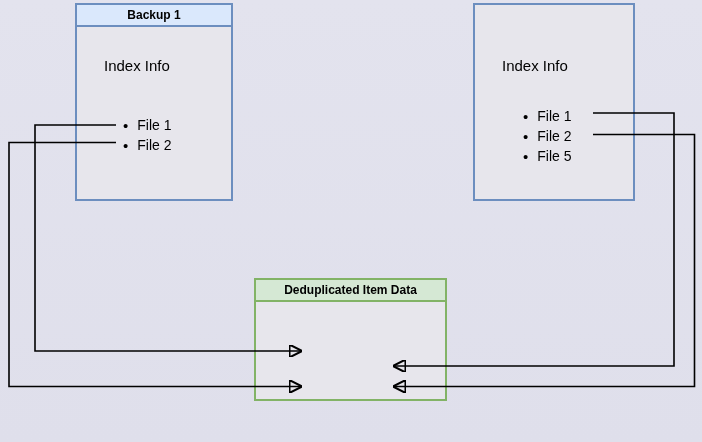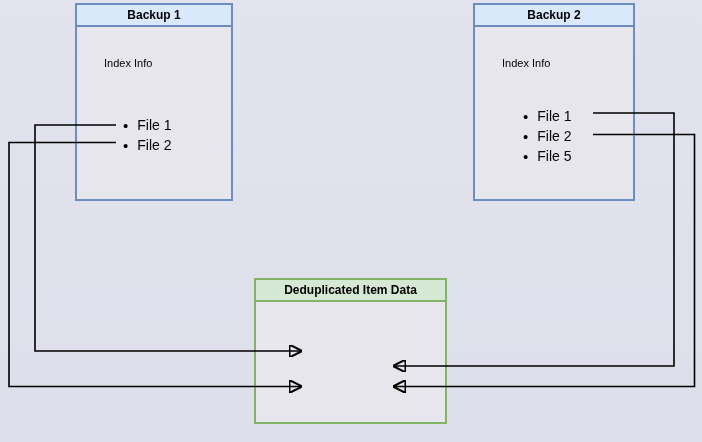--- a/index.html
+++ b/index.html
@@ -19,22 +19,22 @@
   .box.blue{border-color:var(--blue_border);}
   .box.green{border-color:var(--green_border);}
   .box-header{
     height:22px;line-height:20px;text-align:center;
     font-size:12px;font-weight:bold;border-bottom:2px solid;
   }
   .blue .box-header{background:var(--blue_fill);border-bottom-color:var(--blue_border);}
   .green .box-header{background:var(--green_fill);border-bottom-color:var(--green_border);}
   #backup1{left:75px;top:3px;width:158px;height:198px;}
   #backup2{left:473px;top:3px;width:162px;height:198px;}
-  #dedup{left:254px;top:278px;width:193px;height:146px;}
-  .index-info{position:absolute;left:27px;top:52px;font-size:11px;}
+  #dedup{left:254px;top:278px;width:193px;height:123px;}
+  .index-info{position:absolute;left:27px;top:52px;font-size:15px;}
   ul.file-list{position:absolute;list-style:none;font-size:14px;}
   ul.file-list li::before{content:"\2022";font-size:15px;padding-right:9px;position:relative;top:0.5px;}
   #backup1 ul.file-list{left:46px;top:110px;line-height:19px;}
   #backup2 ul.file-list{left:48px;top:101px;line-height:19px;}
   #dedup ul.file-list{left:50px;top:62px;line-height:18px;}
   svg.overlay{position:absolute;inset:0;pointer-events:none;z-index:5;}
   svg.overlay path{fill:none;stroke:var(--line_color);stroke-width:1.6px;}
 </style>
 </head>
 <body>
@@ -46,23 +46,20 @@
       <span>Backup 1</span>
     </div>
     <div class="index-info">Index Info</div>
     <ul class="file-list">
       <li>File 1</li>
       <li>File 2</li>
     </ul>
   </div>
 
   <div class="box blue" id="backup2">
-    <div class="box-header">
-      <span>Backup 2</span>
-    </div>
     <div class="index-info">Index Info</div>
     <ul class="file-list">
       <li>File 1</li>
       <li>File 2</li>
       <li>File 5</li>
     </ul>
   </div>
 
   <div class="box green" id="dedup">
     <div class="box-header">

